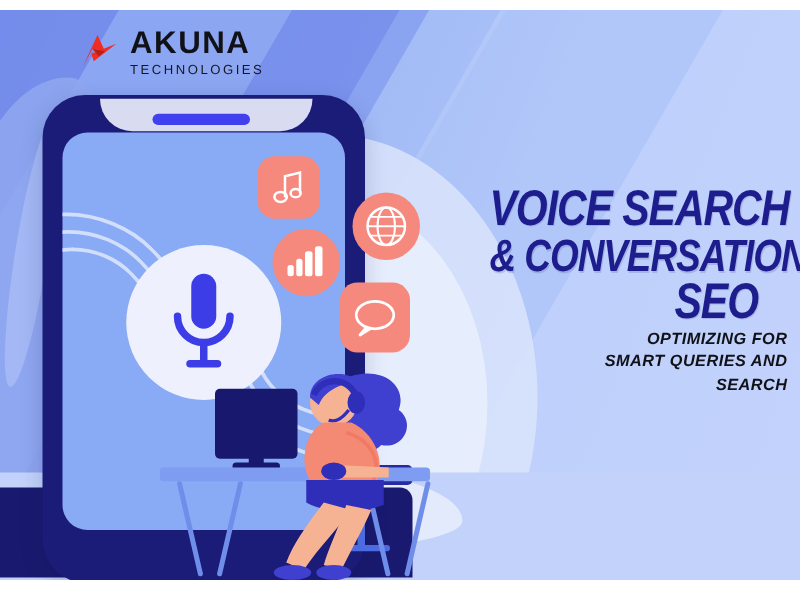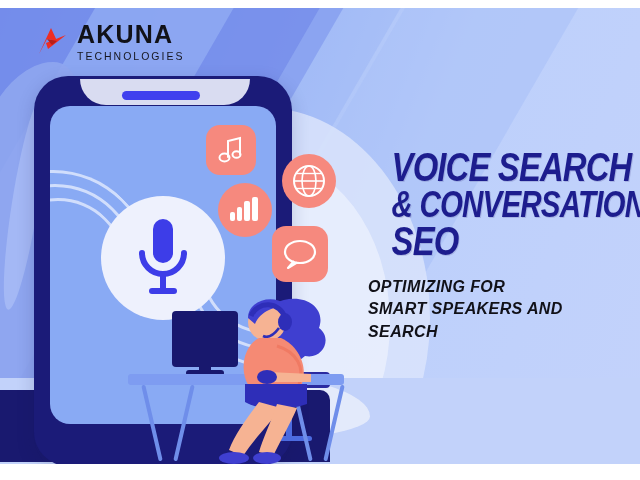--- a/index.html
+++ b/index.html
@@ -23,21 +23,21 @@
   .leaf2{position:absolute;left:12px;top:88px;width:26px;height:215px;
         background:#a9bdf6;border-radius:50%;transform:rotate(9deg);opacity:.8;}
   .arc-right{position:absolute;right:210px;top:100px;width:330px;height:420px;border-radius:50%;
         background:#dbe4fc;opacity:.85;}
   .arc-right2{position:absolute;right:250px;top:150px;width:250px;height:330px;border-radius:50%;
         background:#eef2fe;opacity:.7;}
   .floor{position:absolute;left:0;bottom:0;width:640px;height:86px;background:#c2d2fa;}
   .floor-sheen{position:absolute;left:40px;bottom:22px;width:330px;height:70px;background:#e7ecfb;border-radius:50%/70% 70% 40% 40%;opacity:.9;}
 
   
-  .logo{position:absolute;left:35px;top:14px;display:flex;align-items:center;gap:8px;}
+  .logo{position:absolute;left:62px;top:14px;display:flex;align-items:center;gap:8px;}
   .logo-mark{width:34px;height:34px;position:relative;flex:0 0 auto;}
   .logo-text{display:flex;flex-direction:column;line-height:1;}
   .logo-main{font-size:25px;font-weight:bold;color:#111118;letter-spacing:1.2px;}
   .logo-sub{font-size:10.5px;font-weight:normal;color:#16161f;letter-spacing:2.0px;margin-top:4px;}
 
   
   .phone{position:absolute;left:34px;top:68px;width:258px;height:390px;
          background:#1b1b78;border-radius:34px;box-shadow:0 6px 18px rgba(20,20,80,.18);}
   .phone-gloss{position:absolute;left:46px;top:3px;width:170px;height:26px;background:#eef2fe;border-radius:0 0 60px 60px;opacity:.9;}
   .phone-notch{position:absolute;left:88px;top:15px;width:78px;height:9px;background:#4040ee;border-radius:6px;}
@@ -72,32 +72,32 @@
   .monitor-neck{position:absolute;left:199px;top:357px;width:12px;height:8px;background:#18186e;}
   .monitor-base{position:absolute;left:186px;top:362px;width:38px;height:6px;background:#18186e;border-radius:3px;}
   .chair-seat{position:absolute;left:262px;top:364px;width:68px;height:16px;background:#2a2aa0;border-radius:4px;}
   .chair-stem{position:absolute;left:286px;top:378px;width:6px;height:52px;background:#4c6be0;}
   .chair-foot{position:absolute;left:266px;top:428px;width:46px;height:5px;background:#4c6be0;border-radius:3px;}
   .wall-dark{position:absolute;left:0;top:382px;width:330px;height:72px;background:#19196f;border-radius:0 10px 0 0;}
 
   .person{position:absolute;left:215px;top:286px;width:120px;height:178px;}
 
   
-  .copy{position:absolute;left:368px;top:140px;width:262px;text-align:left;}
+  .copy{position:absolute;left:368px;top:140px;width:262px;text-align:right;}
   .headline{
     color:#1d1d8e;font-weight:bold;font-style:italic;
     font-size:40px;line-height:0.98;letter-spacing:-1px;
     transform:scaleX(0.82);transform-origin:center;
     text-shadow:1px 1px 0 rgba(90,90,160,.25);
     font-family:"Liberation Sans","DejaVu Sans",sans-serif;
     white-space:nowrap;
   }
   .hl2{font-size:36px;}
-  .subcopy{margin-top:14px;color:#111118;font-weight:bold;font-style:italic;
-           font-size:16px;line-height:1.42;letter-spacing:.4px;}
+  .subcopy{color:#111118;font-weight:bold;font-style:italic;
+           font-size:13px;line-height:1.42;letter-spacing:.4px;}
   .subcopy div{white-space:nowrap;}
 </style>
 </head>
 <body>
 
 <div id="banner">
 
   <div class="bg-base"></div>
   <div class="band band1"></div>
   <div class="band band2"></div>
@@ -223,18 +223,18 @@
       <ellipse cx="52" cy="83" rx="10" ry="7" fill="#2e2eb8"></ellipse>
     </svg>
   </div>
 
   <div class="copy">
     <div class="headline">VOICE SEARCH</div>
     <div class="headline hl2">&amp; CONVERSATIONAL</div>
     <div class="headline">SEO</div>
     <div class="subcopy">
       <div>OPTIMIZING FOR</div>
-      <div>SMART SPEAKERS AND</div>
+      <div>SMART QUERIES AND</div>
       <div>SEARCH</div>
     </div>
   </div>
 
 </div>
 
 </body></html>

